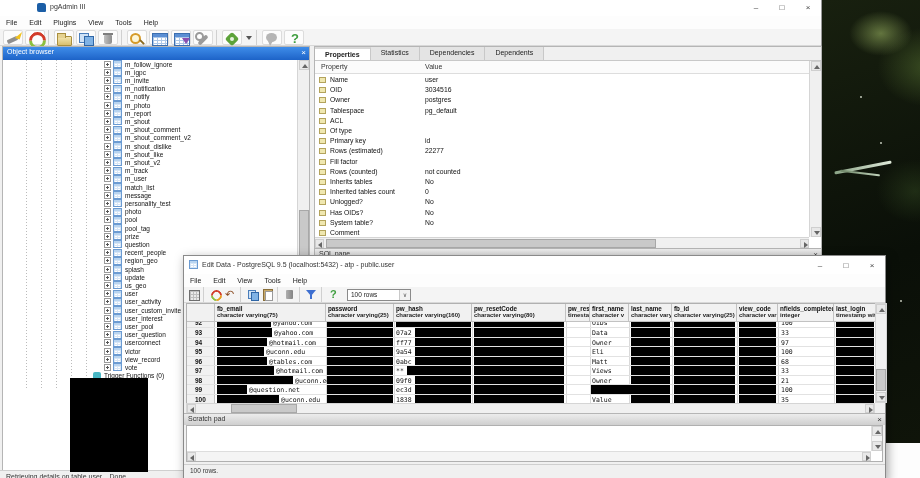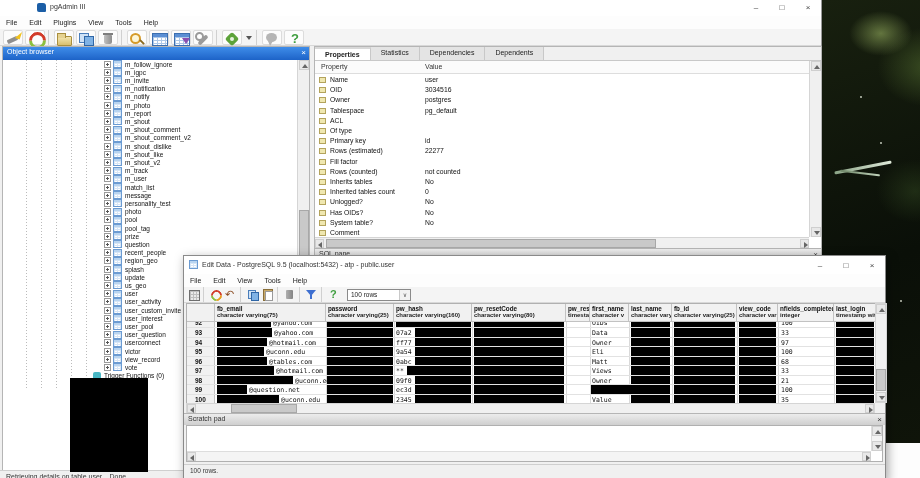--- a/index.html
+++ b/index.html
@@ -844,21 +844,21 @@
               <div class="g-cellline" style="left: 403px; width: 0px;"></div>
               <div class="g-cellline" style="left: 442px; width: 0px;"></div>
               <div class="g-cellline" style="left: 485px; width: 0px;"></div>
               <div class="g-cellline" style="left: 550px; width: 0px;"></div>
               <div class="g-cellline" style="left: 591px; width: 0px;"></div>
               <div class="g-cellline" style="left: 647px; width: 0px;"></div>
               <div class="g-gutter">100</div>
               <div class="redact" style="left: 30px; width: 62px;"></div>
               <div class="g-text" style="left: 94px;">@uconn.edu</div>
               <div class="redact" style="left: 140px; width: 66px;"></div>
-              <div class="g-text" style="left: 209px;">2345</div>
+              <div class="g-text" style="left: 209px;">1838</div>
               <div class="redact" style="left: 228px; width: 56px;"></div>
               <div class="redact" style="left: 287px; width: 90px;"></div>
               <div class="g-text" style="left: 405px;">Value</div>
               <div class="redact" style="left: 444px; width: 39px;"></div>
               <div class="redact" style="left: 487px; width: 61px;"></div>
               <div class="redact" style="left: 552px; width: 37px;"></div>
               <div class="redact" style="left: 649px; width: 38px;"></div>
               <div class="g-text" style="left: 594px;">35</div>
               <div class="g-rowline"></div>
             </div>

